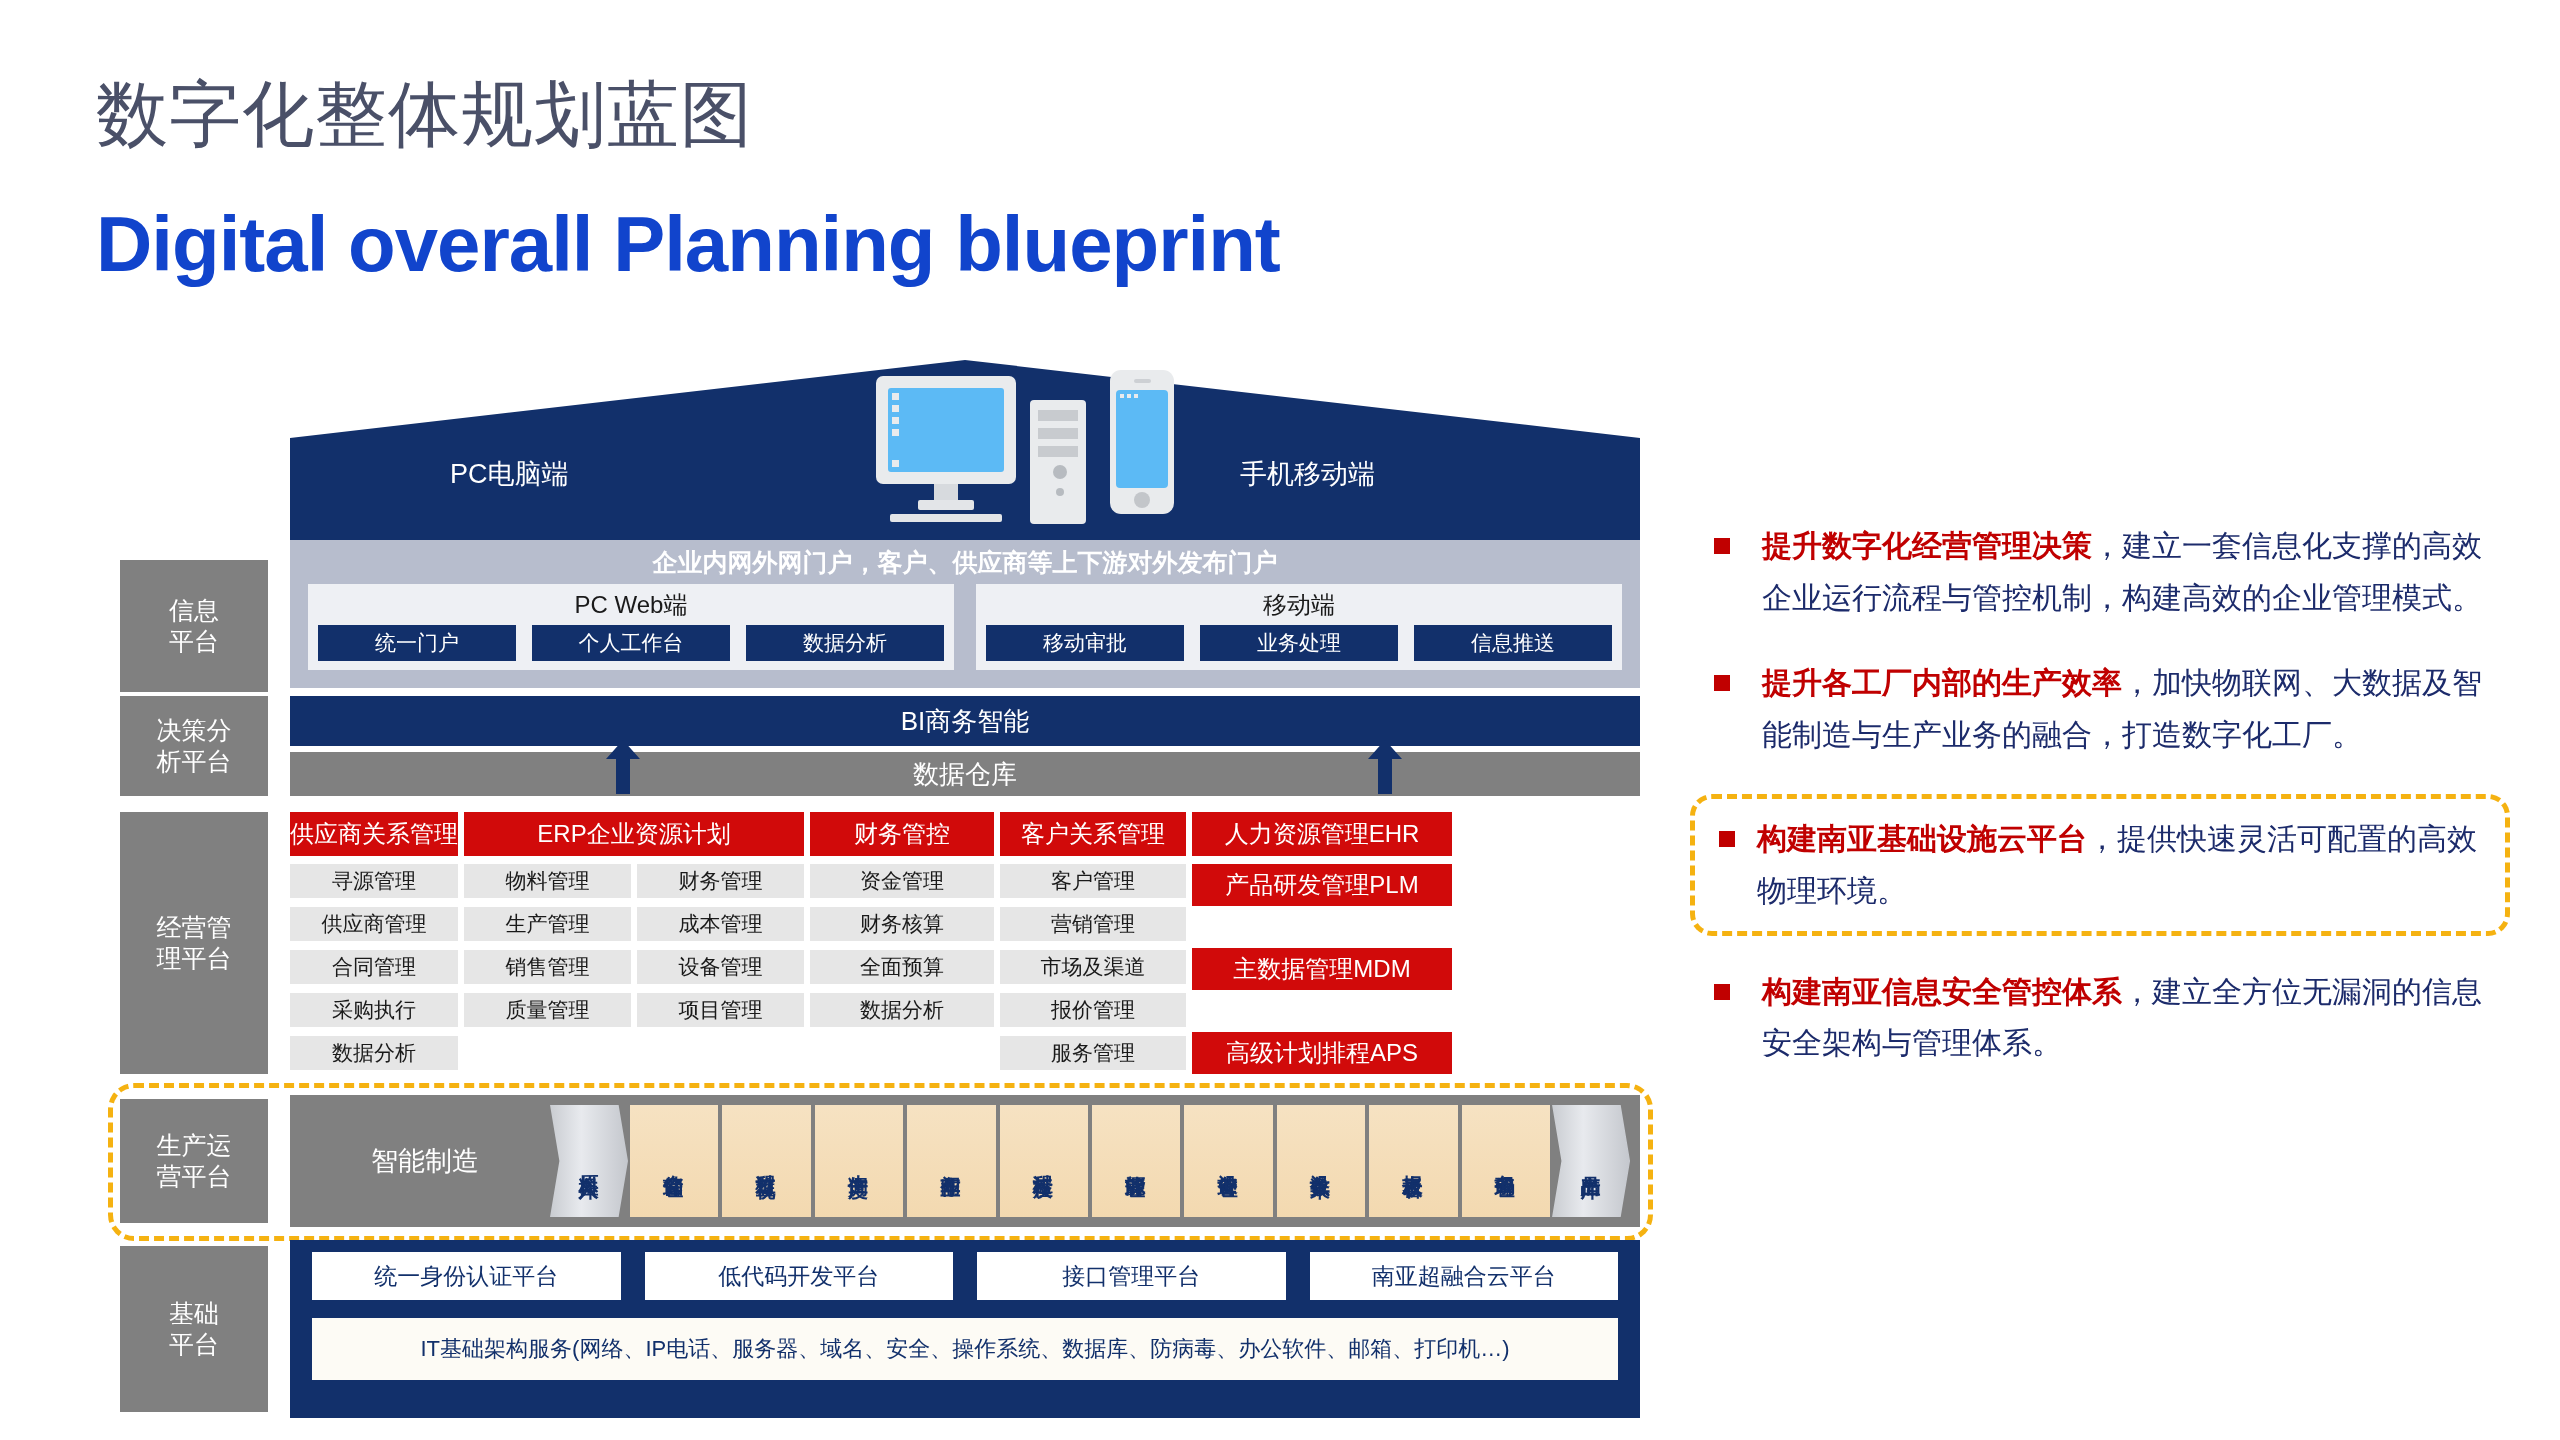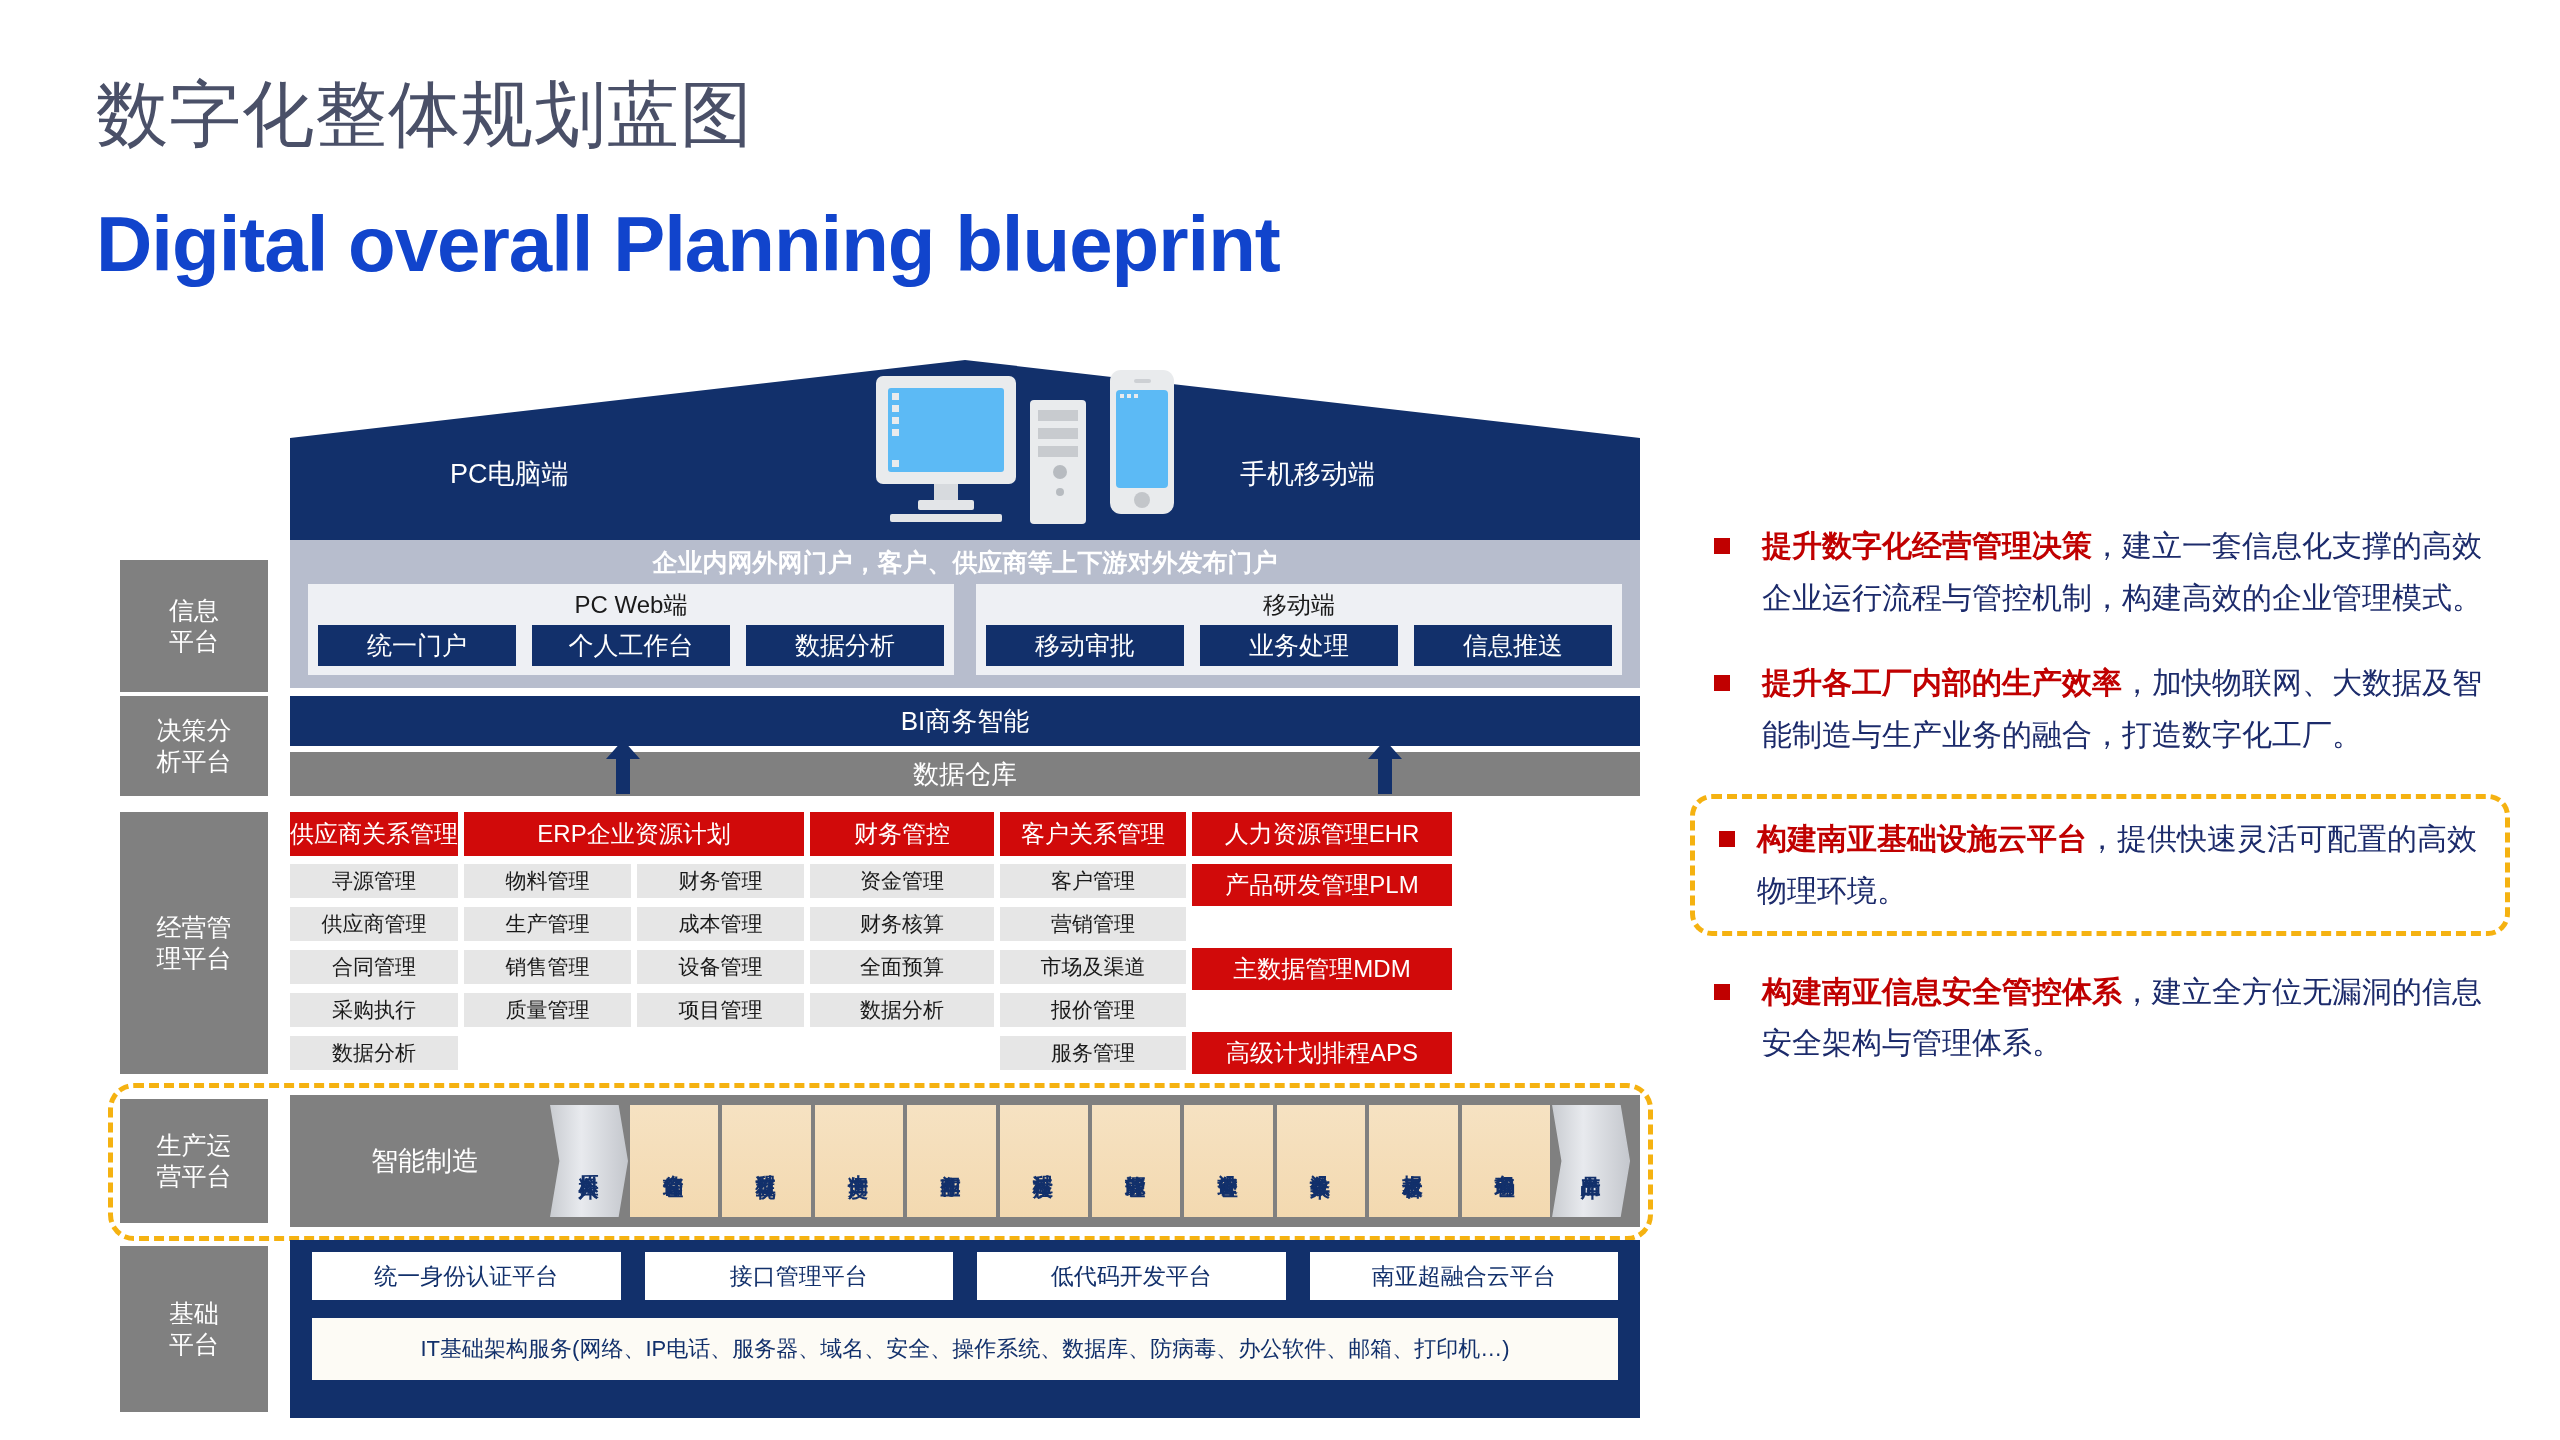--- a/index.html
+++ b/index.html
@@ -102,21 +102,21 @@
   }
   .info-cols { display:flex; gap: 22px; padding: 0 18px; }
   .info-col {
     flex:1; background:#eef0f4; padding: 4px 10px 9px; box-sizing:border-box;
   }
   .info-col-title {
     text-align:center; font-size:24px; color:#1a1a1a; padding: 1px 0 4px;
   }
   .chip-row { display:flex; gap: 16px; justify-content:center; }
   .chip {
-    background:#12306b; color:#ffffff; font-size: 25px;
+    background:#12306b; color:#ffffff; font-size: 21px;
     padding: 4px 8px; text-align:center; flex:1;
     white-space:nowrap;
   }
 
   
   #row-dec { top: 336px; height: 108px; }
   #dec-body { position:absolute; left:170px; top:0; width:1350px;border-radius:9px; }
   .band {
     display:flex; align-items:center; justify-content:center;
     color:#ffffff; font-size: 26px;
@@ -423,22 +423,22 @@
     </div>
   </div>
 
   <div class="row" id="row-base">
     <div class="plat-label" style="top:6px;height:166px;">
       <span>基础<br>平台</span>
     </div>
     <div id="base-body">
       <div class="base-row1">
         <div class="base-chip">统一身份认证平台</div>
+        <div class="base-chip">低代码开发平台</div>
         <div class="base-chip">接口管理平台</div>
-        <div class="base-chip">低代码开发平台</div>
         <div class="base-chip">南亚超融合云平台</div>
       </div>
       <div class="base-row2">IT基础架构服务(网络、IP电话、服务器、域名、安全、操作系统、数据库、防病毒、办公软件、邮箱、打印机…)</div>
     </div>
   </div>
 
 </div>
 
 <div id="bullets">
 

